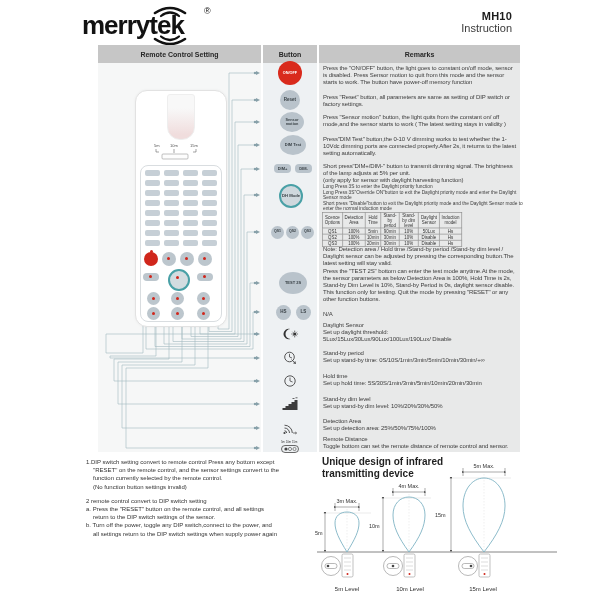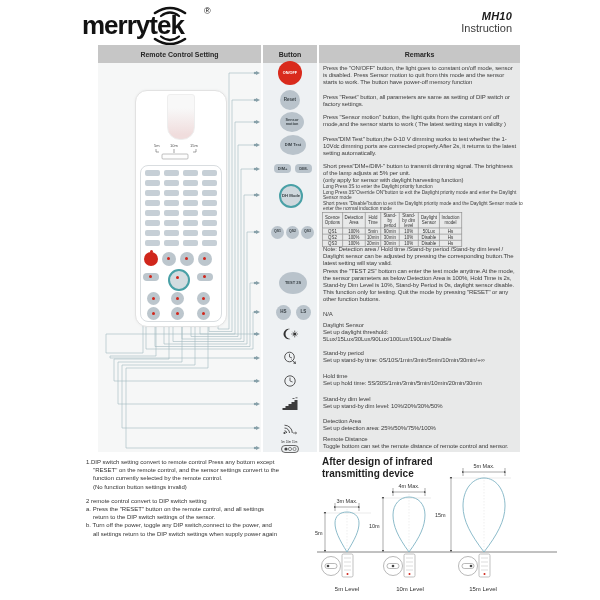--- a/index.html
+++ b/index.html
@@ -1,21 +1,21 @@
 <!DOCTYPE html>
 <html><head>
 <meta charset="utf-8">
 <style>
   html,body{margin:0;padding:0;background:#fff;}
   .page{position:relative;width:600px;height:597px;background:#fff;overflow:hidden;
         font-family:"Liberation Sans",sans-serif;color:#2e2e2e;}
   
   .brand{position:absolute;left:82px;top:4px;width:150px;height:42px;}
   .model-block{position:absolute;left:400px;top:10px;width:112px;text-align:right;}
-  .model{font-size:11px;font-weight:bold;color:#1c1c1c;letter-spacing:.2px;font-style:italic;}
+  .model{font-size:11px;font-weight:bold;color:#1c1c1c;letter-spacing:.2px;}
   .model-sub{font-size:11px;color:#3a3a3a;}
   
   .itable{position:absolute;left:98px;top:45px;width:422px;height:407px;}
   .thead{position:absolute;top:0;left:0;width:422px;height:18px;}
   .th{position:absolute;top:0;height:18px;background:#c6c6c6;color:#272727;
       font-size:7px;font-weight:bold;display:flex;align-items:center;justify-content:center;}
   .tbody{position:absolute;top:18px;left:0;width:422px;height:389px;}
   .col-bg{position:absolute;top:0;height:389px;}
   
   .remote{position:absolute;left:37px;top:27px;width:90px;height:235px;background:#fff;
@@ -341,21 +341,21 @@
     <div class="cl ind">function currently selected by the remote control.</div>
     <div class="cl ind">(No function button settings invalid)</div>
     <div class="gap"></div>
     <div class="cl">2 remote control convert to DIP switch setting</div>
     <div class="cl">a. Press the "RESET" button on the remote control, and all settings</div>
     <div class="cl ind">return to the DIP switch settings of the sensor.</div>
     <div class="cl">b. Turn off the power, toggle any DIP switch,connect to the power, and</div>
     <div class="cl ind">all settings return to the DIP switch settings when supply power again</div>
   </div>
 
-  <div class="irhead">After design of infrared transmitting device</div>
+  <div class="irhead">Unique design of infrared transmitting device</div>
   <svg class="irsvg" width="285" height="147" viewBox="0 0 285 147">
     <defs>
       <marker id="ah" markerWidth="5" markerHeight="5" refX="2.5" refY="2.5" orient="auto">
         <path d="M0 0 L5 2.5 L0 5 Z" fill="#555"></path>
       </marker>
     </defs>
 
     <line x1="2" y1="99" x2="242" y2="99" stroke="#666" stroke-width=".8"></line>
 
     <g>

